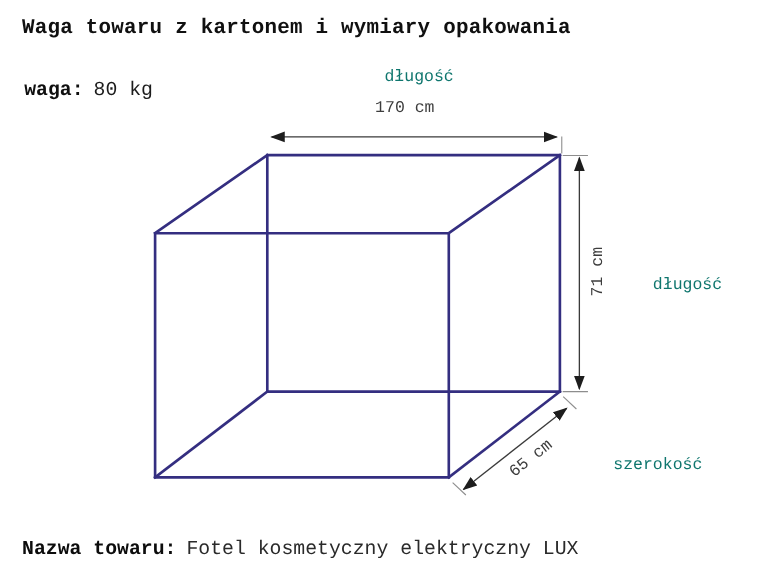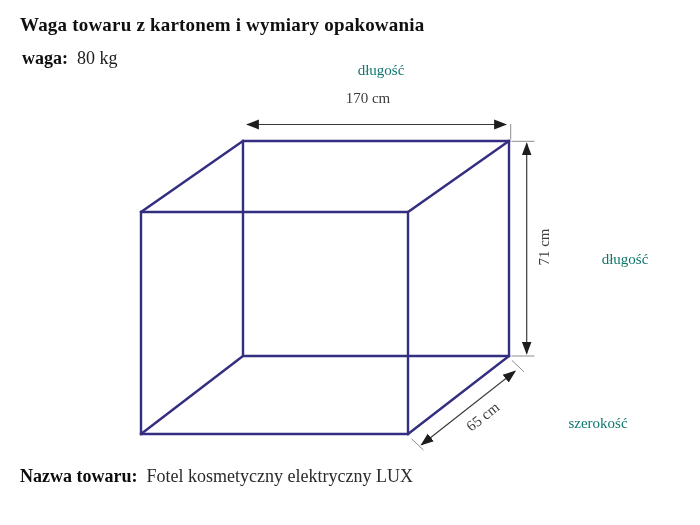--- a/index.html
+++ b/index.html
@@ -1,35 +1,35 @@
 <!DOCTYPE html>
 <html><head>
 <meta charset="utf-8">
 <style>
   html,body{margin:0;padding:0;background:#ffffff;}
   .stage{
     position:relative;
     width:688px;height:525px;
     background:#ffffff;
-    font-family:Liberation Serif, serif;
+    font-family:Liberation Mono, monospace;
     overflow:hidden;
   }
   .abs{position:absolute;}
   .title{
     left:20px;top:14px;
     font-size:19px;font-weight:700;color:#101010;
     letter-spacing:0.2px;
   }
   .weight-row{
-    left:22px;top:48px;
+    left:22px;top:72px;
     font-size:18px;color:#1c1c1c;
   }
   .weight-row .lbl{font-weight:700;color:#0f0f0f;margin-right:9px;}
   .footer-row{
-    left:20px;top:466px;
+    left:20px;top:490px;
     font-size:18px;color:#2a2a2a;
   }
   .footer-row .lbl{font-weight:700;color:#0c0c0c;margin-right:9px;}
   .dim-label{
     font-size:15px;color:#0f766e;
     white-space:nowrap;
   }
   .dim-value{
     font-size:15px;color:#3d3d3d;
     white-space:nowrap;

